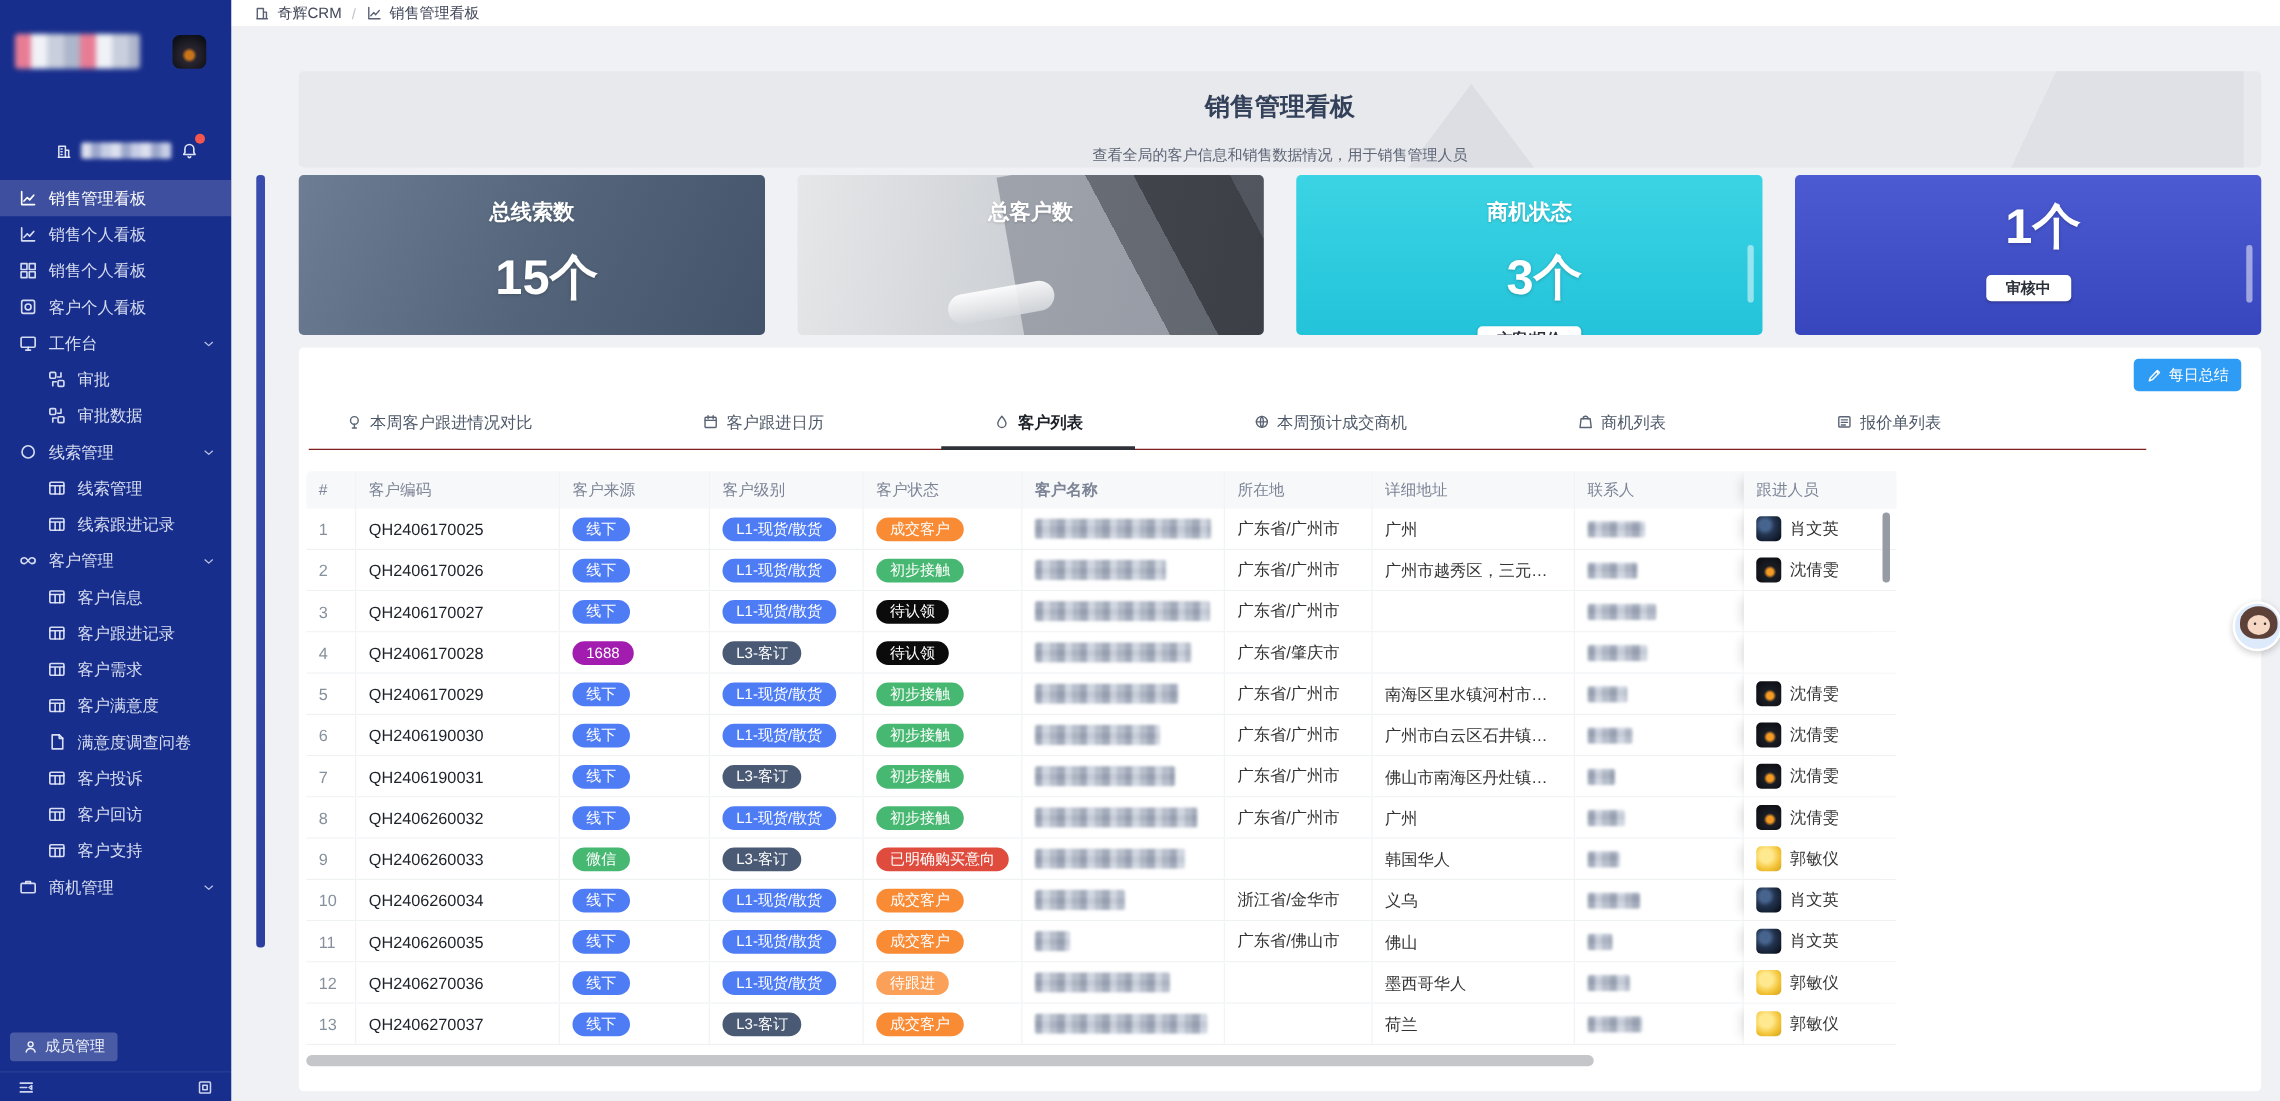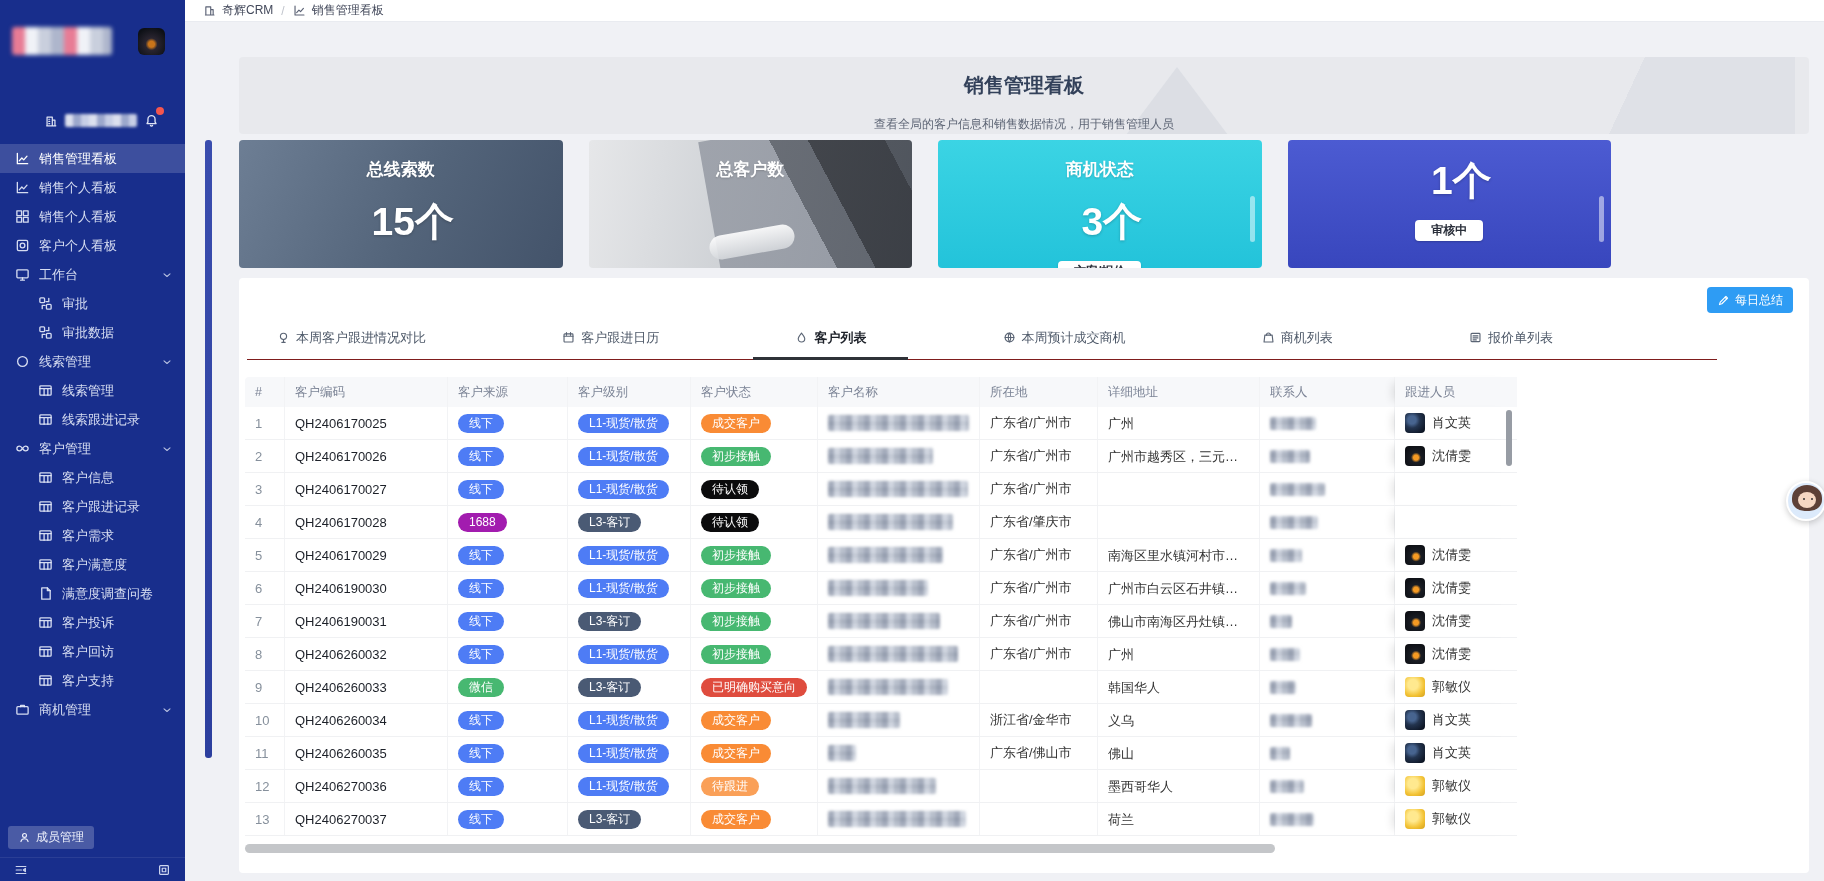--- a/index.html
+++ b/index.html
@@ -52,21 +52,21 @@
   .banner { position:absolute; left:239px; top:57px; width:1570px; height:77px; background:#e8e9ed; border-radius:4px;
     overflow:hidden; text-align:center; }
   .banner::before { content:""; position:absolute; left:54%; top:10px; border-left:90px solid transparent;
     border-right:90px solid transparent; border-bottom:120px solid #dcdee4; }
   .banner::after { content:""; position:absolute; left:80%; top:-40px; width:300px; height:160px;
     background:linear-gradient(115deg,transparent 45%, #dfe1e7 45%); }
   .banner-title { position:relative; z-index:1; margin-top:15px; font-size:20px; font-weight:bold; color:#33415a; }
   .banner-sub { position:relative; z-index:1; margin-top:17px; font-size:12px; color:#5d6575; }
 
   
-  .cards { position:absolute; left:239px; top:140px; width:1372px; height:128px; display:grid;
+  .cards { position:absolute; left:239px; top:140px; width:1570px; height:128px; display:grid;
     grid-template-columns:repeat(4,1fr); gap:26px; }
   .card { position:relative; border-radius:4px; overflow:hidden; text-align:center; color:#fff; }
   .card-title { position:relative; z-index:2; margin-top:18px; font-size:17px; font-weight:bold; text-shadow:0 1px 2px rgba(0,0,0,.18); }
   .card-value { position:relative; z-index:2; margin-top:14px; font-size:39px; font-weight:bold; text-shadow:0 1px 3px rgba(0,0,0,.22);margin-left:24px; }
   .card-badge { position:relative; z-index:2; display:inline-block; margin-top:12px; padding:2px 16px; background:#fff;
     color:#2a2f3a; font-size:12px; font-weight:bold; border-radius:4px; box-shadow:0 1px 2px rgba(0,0,0,.2); }
   .card-scroll { position:absolute; right:7px; top:56px; width:5px; height:46px; border-radius:3px; background:rgba(255,255,255,.5); z-index:3; }
   .theme-slate { background:linear-gradient(115deg,#6d7e94 0%,#53647a 55%,#43536a 100%); }
   .theme-photo { background:linear-gradient(100deg,#e6e7e9 0%,#cfd2d6 45%,#b4b9c0 75%,#9ea4ad 100%); }
   .theme-photo::before { content:""; position:absolute; right:-40px; top:-20px; width:240px; height:180px;
@@ -88,21 +88,21 @@
   .tab .icn { width:13px; height:13px; color:#5a6474; }
   .tab.active { color:#1d2129; font-weight:bold; }
   .tab.active::after { content:""; position:absolute; left:-28px; right:-28px; bottom:-1px; height:3px; background:#2f3238; }
 
   
   .tbl { position:absolute; left:6px; top:99px; width:1272px; font-size:13px; }
   .tbl-head { display:flex; height:30px; background:#f7f8fa; border-radius:4px 4px 0 0; }
   .tbl-head .cell { display:flex; align-items:center; color:#7c8496; font-size:12.5px; }
   .tbl-row { display:flex; height:33px; border-bottom:1px solid #f0f1f3; background:#fff; }
   .cell { padding:0 10px; display:flex; align-items:center; border-right:1px solid #f2f3f5; overflow:hidden; white-space:nowrap; }
-  .c0{width:40px;} .c1{width:163px;} .c2{width:120px;} .c3{width:123px;} .c4{width:127px;} .c5{width:162px;}
+  .c0{width:40px;} .c1{width:163px;} .c2{width:120px;} .c3{width:123px;} .c4{width:127px;} .c5{width:162px;font-weight:bold;}
   .c6{width:118px;} .c7{width:162px;} .c8{width:135px;} .c9{width:122px; border-right:none;font-family:Liberation Serif, serif;}
   .c9 { box-shadow:-9px 0 8px -6px rgba(0,0,0,.10); background:#fff; }
   .tbl-head .c9 { background:#f7f8fa; }
   .cell.num { color:#86909c; }
   .cell.code { color:#1d2129; }
   .cell.addr { text-overflow:ellipsis; display:block; line-height:33px; }
   .pill { display:inline-block; color:#fff; font-size:12px; line-height:19px; padding:0 11px; border-radius:10px; }
   .follower { display:flex; align-items:center; gap:7px; }
   .avatar { width:20px; height:20px; border-radius:4px; flex:0 0 20px; }
   .av-navy { background:radial-gradient(circle at 35% 35%, #47648f 0 4px, #23344f 8px, #0d1524 85%); }

